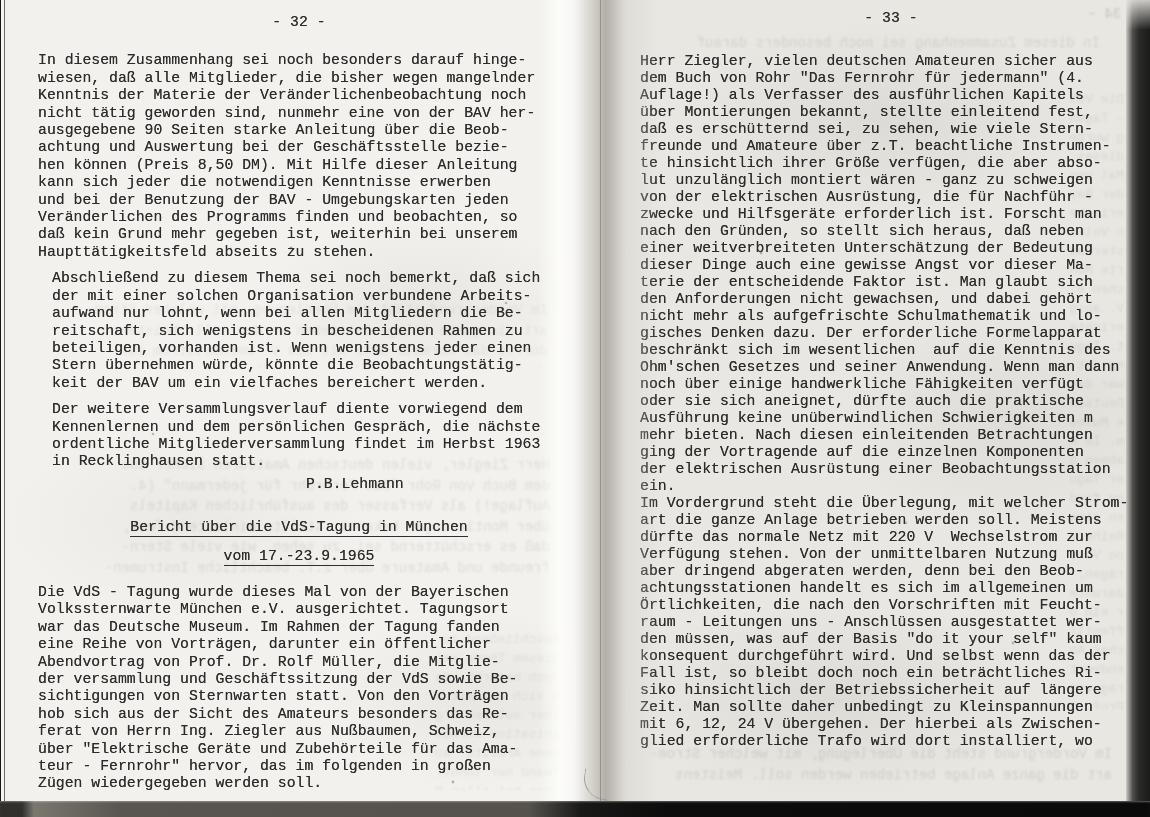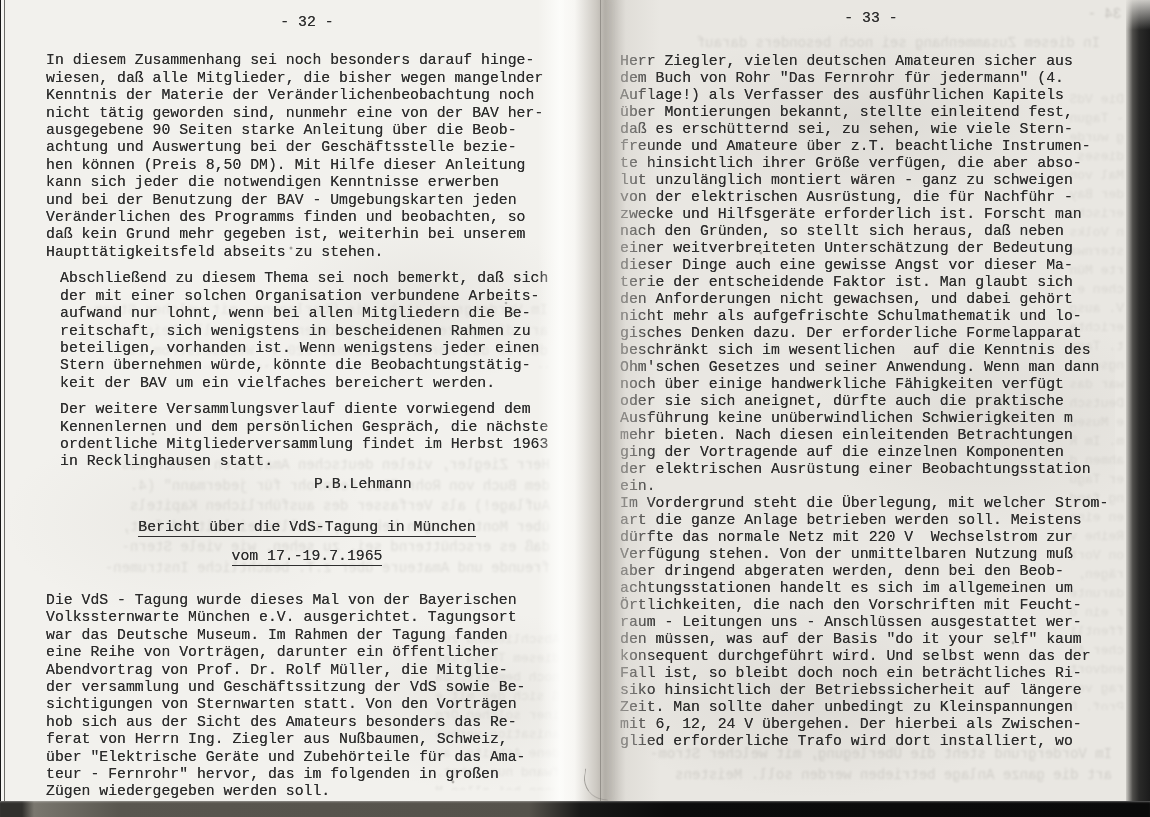--- a/index.html
+++ b/index.html
@@ -13,44 +13,44 @@
   .page{position:absolute;top:0;height:801px;}
   .page-left{
     left:6px;width:569px;
     background:
       radial-gradient(220px 120px at 420px 300px, rgba(168,162,152,0.13), transparent 70%),
       radial-gradient(260px 140px at 180px 520px, rgba(168,162,152,0.10), transparent 70%),
       radial-gradient(220px 130px at 470px 700px, rgba(168,162,152,0.13), transparent 70%),
       #f2f1ed;
   }
   .page-right{
-    left:564px;width:551px;
+    left:584px;width:551px;
     background:
       radial-gradient(300px 140px at 300px 120px, rgba(150,145,138,0.14), transparent 70%),
       radial-gradient(260px 160px at 430px 420px, rgba(150,145,138,0.12), transparent 70%),
       radial-gradient(300px 140px at 250px 700px, rgba(150,145,138,0.14), transparent 70%),
       #e9e7e2;
   }
   
   .textblock{position:absolute;top:0;font-size:14.8px;line-height:17.4px;}
-  .page-left  .textblock{left:40px;width:522px;}
+  .page-left  .textblock{left:32px;width:522px;}
   .page-right .textblock{left:56px;width:502px;line-height:17px;}
   .tw{
     white-space:pre;
     text-shadow:0 0 0.6px rgba(43,43,43,0.75);
   }
   .pagenum{text-align:center;margin-top:14px;}
   .page-right .pagenum{margin-top:10px;}
   .p1{margin-top:21px;}
   .pgap{margin-top:9px;margin-left:14px;}
   .sig{margin-top:5px;padding-left:268px;}
   .heading{margin-top:26px;text-align:center;}
   .heading2{margin-top:11px;text-align:center;}
   .underlined{border-bottom:1.6px solid #2f2f2f;padding-bottom:1px;}
-  .p4{margin-top:27px;}
+  .p4{margin-top:19px;}
   .rp1{margin-top:26px;}
   .rp2{margin-top:0;}
   
   .bleed{
     position:absolute;overflow:hidden;pointer-events:none;
     transform:scaleX(-1);filter:blur(1.1px);
     color:#5e5a53;font-size:14px;line-height:20.5px;white-space:pre-wrap;
   }
   .bleed-col{white-space:normal;word-break:break-all;font-size:13px;line-height:19px;}
   .bl-1{left:48px;top:300px;width:500px;height:68px;opacity:0.09;}
@@ -141,21 +141,21 @@
 keit der BAV um ein vielfaches bereichert werden.</div>
       <div class="tw pgap">Der weitere Versammlungsverlauf diente vorwiegend dem
 Kennenlernen und dem persönlichen Gespräch, die nächste
 ordentliche Mitgliederversammlung findet im Herbst 1963
 in Recklinghausen statt.</div>
       <div class="tw sig">P.B.Lehmann</div>
       <div class="heading">
         <span class="tw underlined">Bericht über die VdS-Tagung in München</span>
       </div>
       <div class="heading2">
-        <span class="tw underlined">vom 17.-19.7.1965</span>
+        <span class="tw underlined">vom 17.-23.9.1965</span>
       </div>
       <div class="tw p4">Die VdS - Tagung wurde dieses Mal von der Bayerischen
 Volkssternwarte München e.V. ausgerichtet. Tagungsort
 war das Deutsche Museum. Im Rahmen der Tagung fanden
 eine Reihe von Vorträgen, darunter ein öffentlicher
 Abendvortrag von Prof. Dr. Rolf Müller, die Mitglie-
 der versammlung und Geschäftssitzung der VdS sowie Be-
 sichtigungen von Sternwarten statt. Von den Vorträgen
 hob sich aus der Sicht des Amateurs besonders das Re-
 ferat von Herrn Ing. Ziegler aus Nußbaumen, Schweiz,

